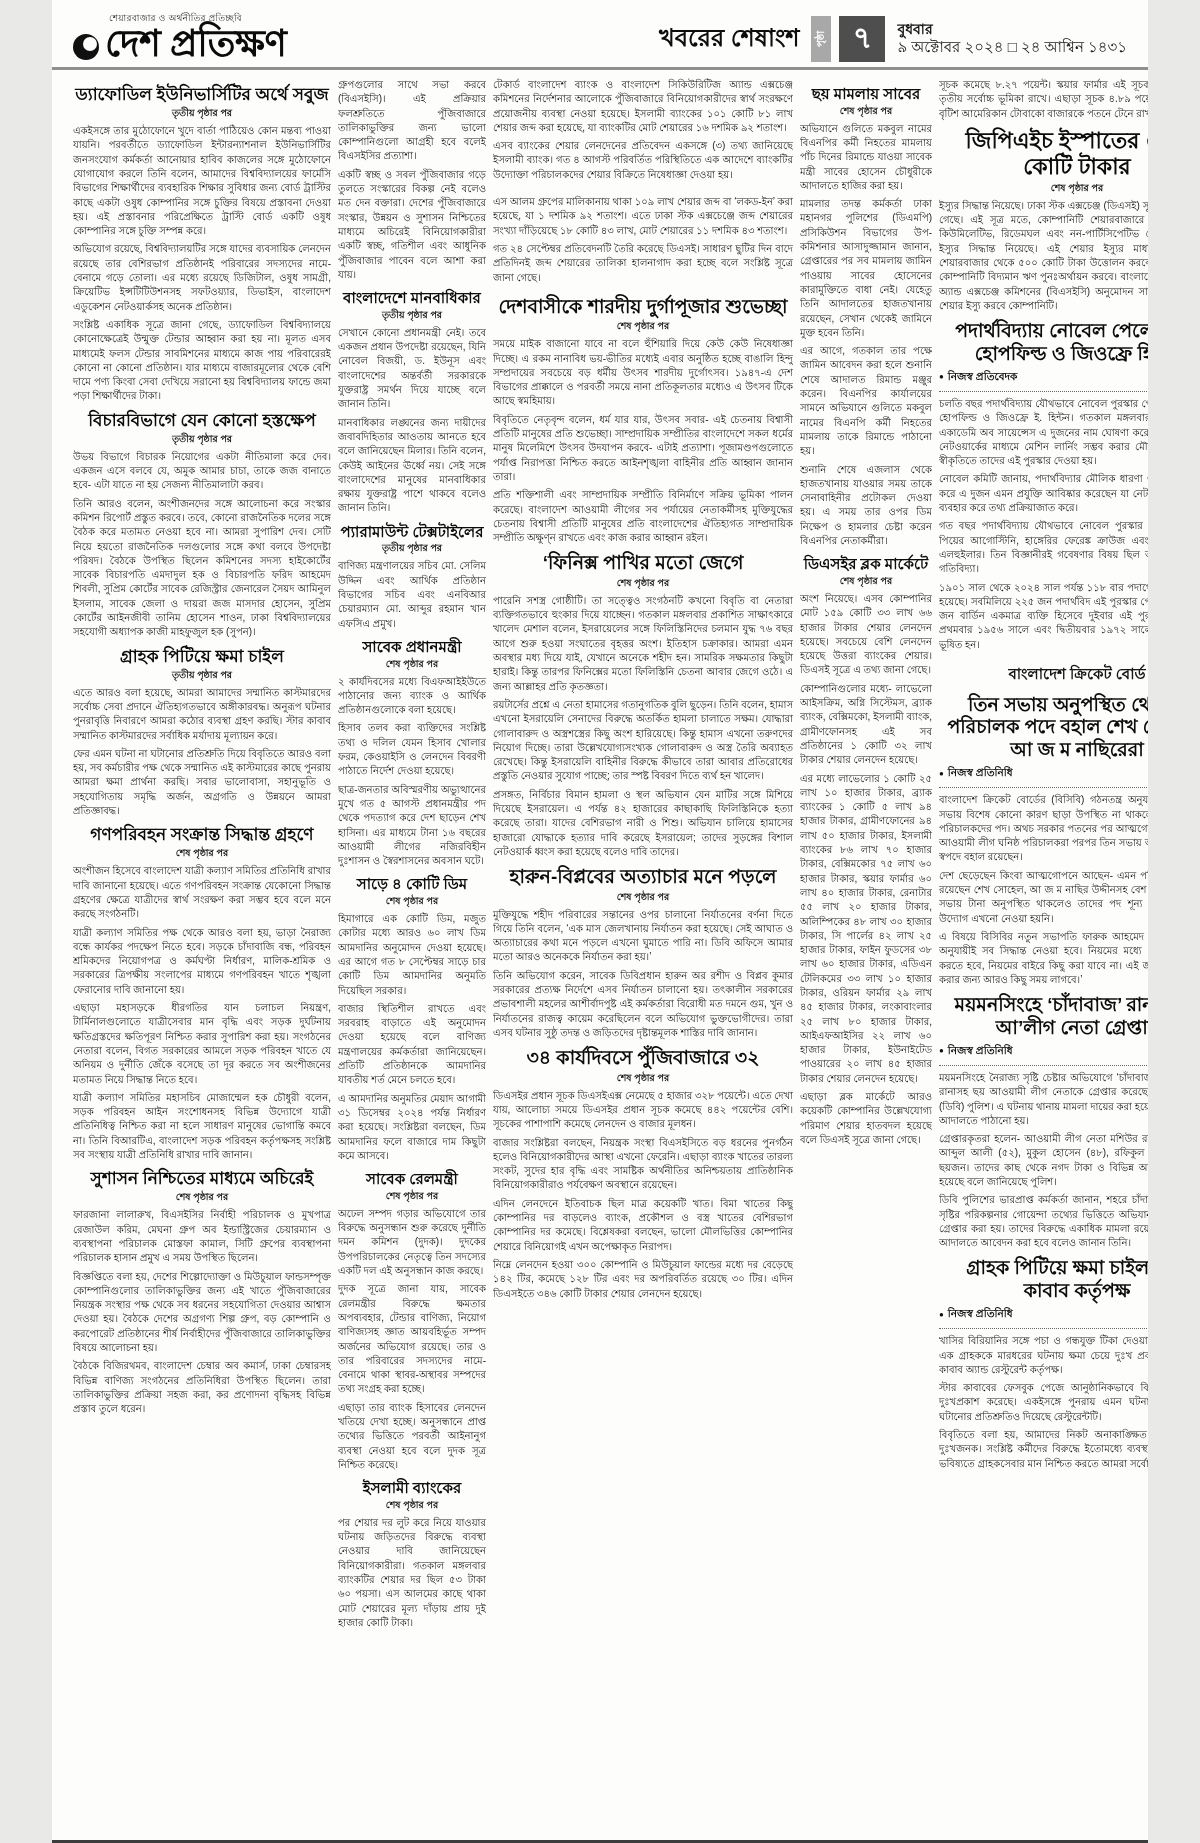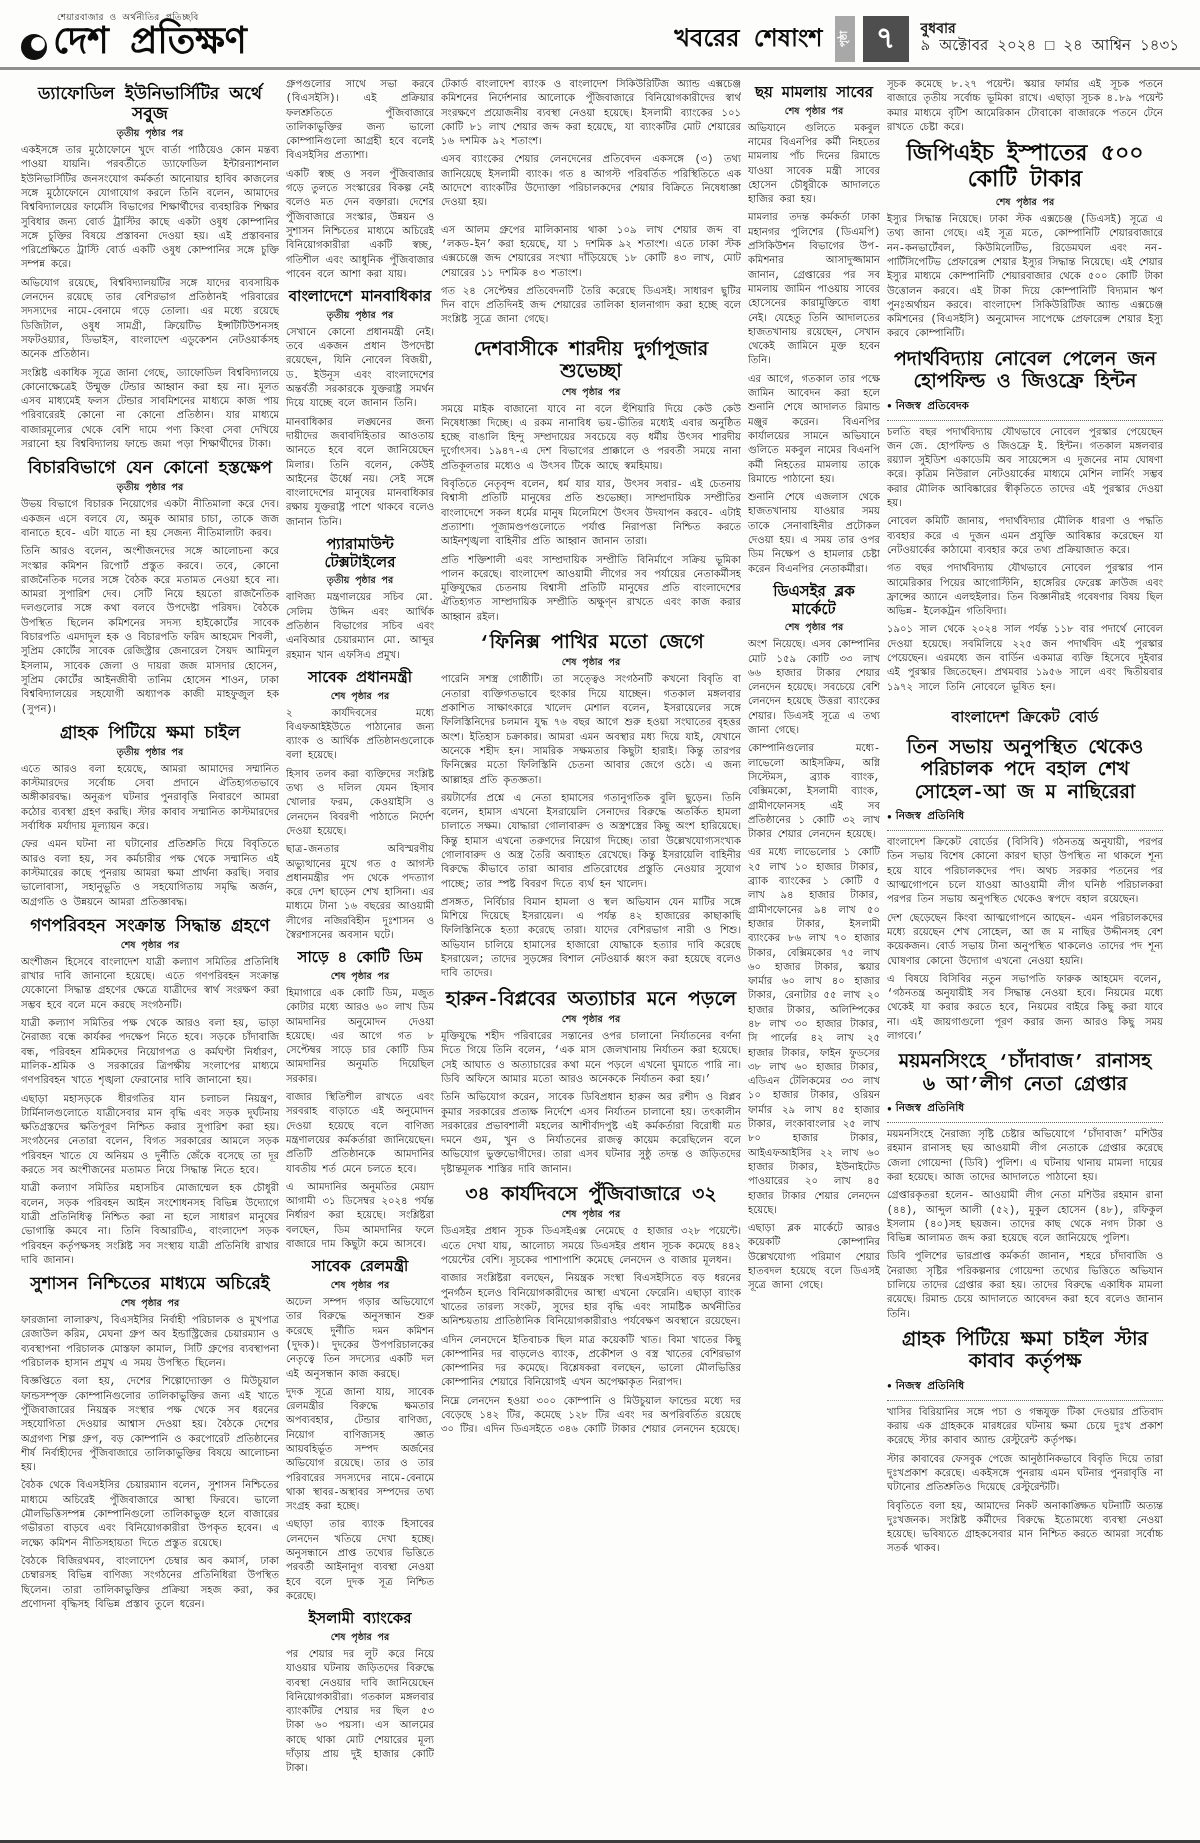--- a/index.html
+++ b/index.html
@@ -1,23 +1,23 @@
 <!DOCTYPE html>
 <html lang="bn"><head>
 <meta charset="utf-8">
 <style>
   html,body{margin:0;padding:0;}
   body{background:#e9e9e7;}
   .page{
     position:relative;
-    width:1200px;height:1843px;
+    width:1096px;height:1843px;
     margin:0 auto;
     background:#fdfdfc;
     color:#161616;
-    font-family:Liberation Mono, monospace;
+    font-family:Liberation Sans, sans-serif;
     overflow:hidden;
     box-sizing:border-box;
   }
   
   .hdr{
     display:flex;justify-content:space-between;align-items:flex-end;
     padding:14px 21px 5px 21px;
     border-bottom:3px solid #8f8f8f;
   }
   .masthead{display:flex;align-items:flex-end;gap:6px;}
@@ -127,21 +127,20 @@
         <div class="headline h-m">গণপরিবহন সংক্রান্ত সিদ্ধান্ত গ্রহণে</div>
         <div class="continued">শেষ পৃষ্ঠার পর</div>
         <p class="bodytext">অংশীজন হিসেবে বাংলাদেশ যাত্রী কল্যাণ সমিতির প্রতিনিধি রাখার দাবি জানানো হয়েছে। এতে গণপরিবহন সংক্রান্ত যেকোনো সিদ্ধান্ত গ্রহণের ক্ষেত্রে যাত্রীদের স্বার্থ সংরক্ষণ করা সম্ভব হবে বলে মনে করছে সংগঠনটি।</p>
         <p class="bodytext">যাত্রী কল্যাণ সমিতির পক্ষ থেকে আরও বলা হয়, ভাড়া নৈরাজ্য বন্ধে কার্যকর পদক্ষেপ নিতে হবে। সড়কে চাঁদাবাজি বন্ধ, পরিবহন শ্রমিকদের নিয়োগপত্র ও কর্মঘণ্টা নির্ধারণ, মালিক-শ্রমিক ও সরকারের ত্রিপক্ষীয় সংলাপের মাধ্যমে গণপরিবহন খাতে শৃঙ্খলা ফেরানোর দাবি জানানো হয়।</p>
         <p class="bodytext">এছাড়া মহাসড়কে ধীরগতির যান চলাচল নিয়ন্ত্রণ, টার্মিনালগুলোতে যাত্রীসেবার মান বৃদ্ধি এবং সড়ক দুর্ঘটনায় ক্ষতিগ্রস্তদের ক্ষতিপূরণ নিশ্চিত করার সুপারিশ করা হয়। সংগঠনের নেতারা বলেন, বিগত সরকারের আমলে সড়ক পরিবহন খাতে যে অনিয়ম ও দুর্নীতি জেঁকে বসেছে তা দূর করতে সব অংশীজনের মতামত নিয়ে সিদ্ধান্ত নিতে হবে।</p>
         <p class="bodytext">যাত্রী কল্যাণ সমিতির মহাসচিব মোজাম্মেল হক চৌধুরী বলেন, সড়ক পরিবহন আইন সংশোধনসহ বিভিন্ন উদ্যোগে যাত্রী প্রতিনিধিত্ব নিশ্চিত করা না হলে সাধারণ মানুষের ভোগান্তি কমবে না। তিনি বিআরটিএ, বাংলাদেশ সড়ক পরিবহন কর্তৃপক্ষসহ সংশ্লিষ্ট সব সংস্থায় যাত্রী প্রতিনিধি রাখার দাবি জানান।</p>
         <div class="headline h-m">সুশাসন নিশ্চিতের মাধ্যমে অচিরেই</div>
         <div class="continued">শেষ পৃষ্ঠার পর</div>
         <p class="bodytext">ফারজানা লালারুখ, বিএসইসির নির্বাহী পরিচালক ও মুখপাত্র রেজাউল করিম, মেঘনা গ্রুপ অব ইন্ডাস্ট্রিজের চেয়ারম্যান ও ব্যবস্থাপনা পরিচালক মোস্তফা কামাল, সিটি গ্রুপের ব্যবস্থাপনা পরিচালক হাসান প্রমুখ এ সময় উপস্থিত ছিলেন।</p>
         <p class="bodytext">বিজ্ঞপ্তিতে বলা হয়, দেশের শিল্পোদ্যোক্তা ও মিউচুয়াল ফান্ডসম্পৃক্ত কোম্পানিগুলোর তালিকাভুক্তির জন্য এই খাতে পুঁজিবাজারের নিয়ন্ত্রক সংস্থার পক্ষ থেকে সব ধরনের সহযোগিতা দেওয়ার আশ্বাস দেওয়া হয়। বৈঠকে দেশের অগ্রগণ্য শিল্প গ্রুপ, বড় কোম্পানি ও করপোরেট প্রতিষ্ঠানের শীর্ষ নির্বাহীদের পুঁজিবাজারে তালিকাভুক্তির বিষয়ে আলোচনা হয়।</p>
-        <p class="bodytext">বৈঠক থেকে বিএসইসির চেয়ারম্যান বলেন, সুশাসন নিশ্চিতের মাধ্যমে অচিরেই পুঁজিবাজারে আস্থা ফিরবে। ভালো মৌলভিত্তিসম্পন্ন কোম্পানিগুলো তালিকাভুক্ত হলে বাজারের গভীরতা বাড়বে এবং বিনিয়োগকারীরা উপকৃত হবেন। এ লক্ষ্যে কমিশন নীতিসহায়তা দিতে প্রস্তুত রয়েছে।</p>
         <p class="bodytext">বৈঠকে বিজিরথমব, বাংলাদেশ চেম্বার অব কমার্স, ঢাকা চেম্বারসহ বিভিন্ন বাণিজ্য সংগঠনের প্রতিনিধিরা উপস্থিত ছিলেন। তারা তালিকাভুক্তির প্রক্রিয়া সহজ করা, কর প্রণোদনা বৃদ্ধিসহ বিভিন্ন প্রস্তাব তুলে ধরেন।</p>
       </div>
       <div class="col" style="flex: 0 0 148px; width: 148px;">
         <p class="bodytext">গ্রুপগুলোর সাথে সভা করবে (বিএসইসি)। এই প্রক্রিয়ার ফলশ্রুতিতে পুঁজিবাজারে তালিকাভুক্তির জন্য ভালো কোম্পানিগুলো আগ্রহী হবে বলেই বিএসইসির প্রত্যাশা।</p>
         <p class="bodytext">একটি স্বচ্ছ ও সবল পুঁজিবাজার গড়ে তুলতে সংস্কারের বিকল্প নেই বলেও মত দেন বক্তারা। দেশের পুঁজিবাজারে সংস্কার, উন্নয়ন ও সুশাসন নিশ্চিতের মাধ্যমে অচিরেই বিনিয়োগকারীরা একটি স্বচ্ছ, গতিশীল এবং আধুনিক পুঁজিবাজার পাবেন বলে আশা করা যায়।</p>
         <div class="headline h-s">বাংলাদেশে মানবাধিকার</div>
         <div class="continued">তৃতীয় পৃষ্ঠার পর</div>
         <p class="bodytext">সেখানে কোনো প্রধানমন্ত্রী নেই। তবে একজন প্রধান উপদেষ্টা রয়েছেন, যিনি নোবেল বিজয়ী, ড. ইউনূস এবং বাংলাদেশের অন্তর্বর্তী সরকারকে যুক্তরাষ্ট্র সমর্থন দিয়ে যাচ্ছে বলে জানান তিনি।</p>
         <p class="bodytext">মানবাধিকার লঙ্ঘনের জন্য দায়ীদের জবাবদিহিতার আওতায় আনতে হবে বলে জানিয়েছেন মিলার। তিনি বলেন, কেউই আইনের ঊর্ধ্বে নয়। সেই সঙ্গে বাংলাদেশের মানুষের মানবাধিকার রক্ষায় যুক্তরাষ্ট্র পাশে থাকবে বলেও জানান তিনি।</p>
         <div class="headline h-s">প্যারামাউন্ট টেক্সটাইলের</div>

